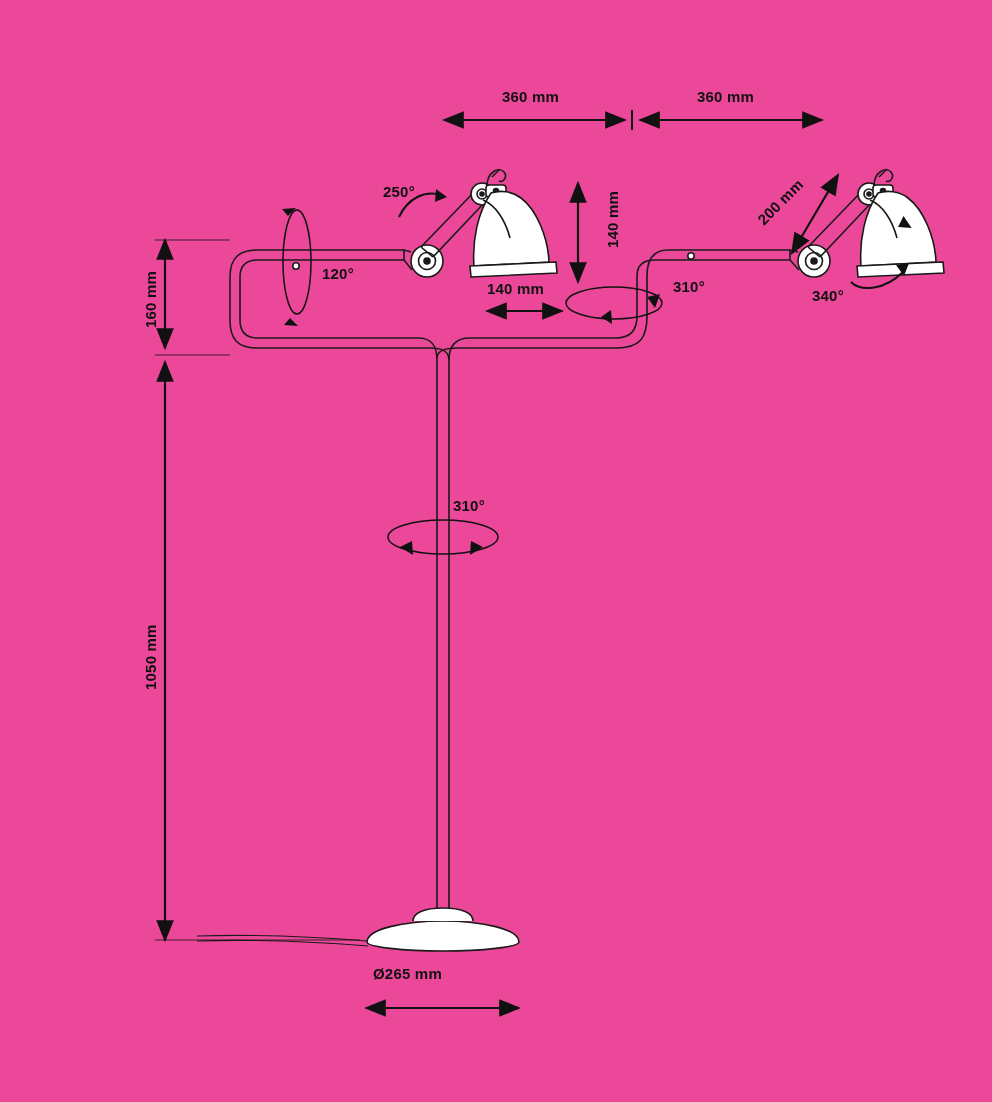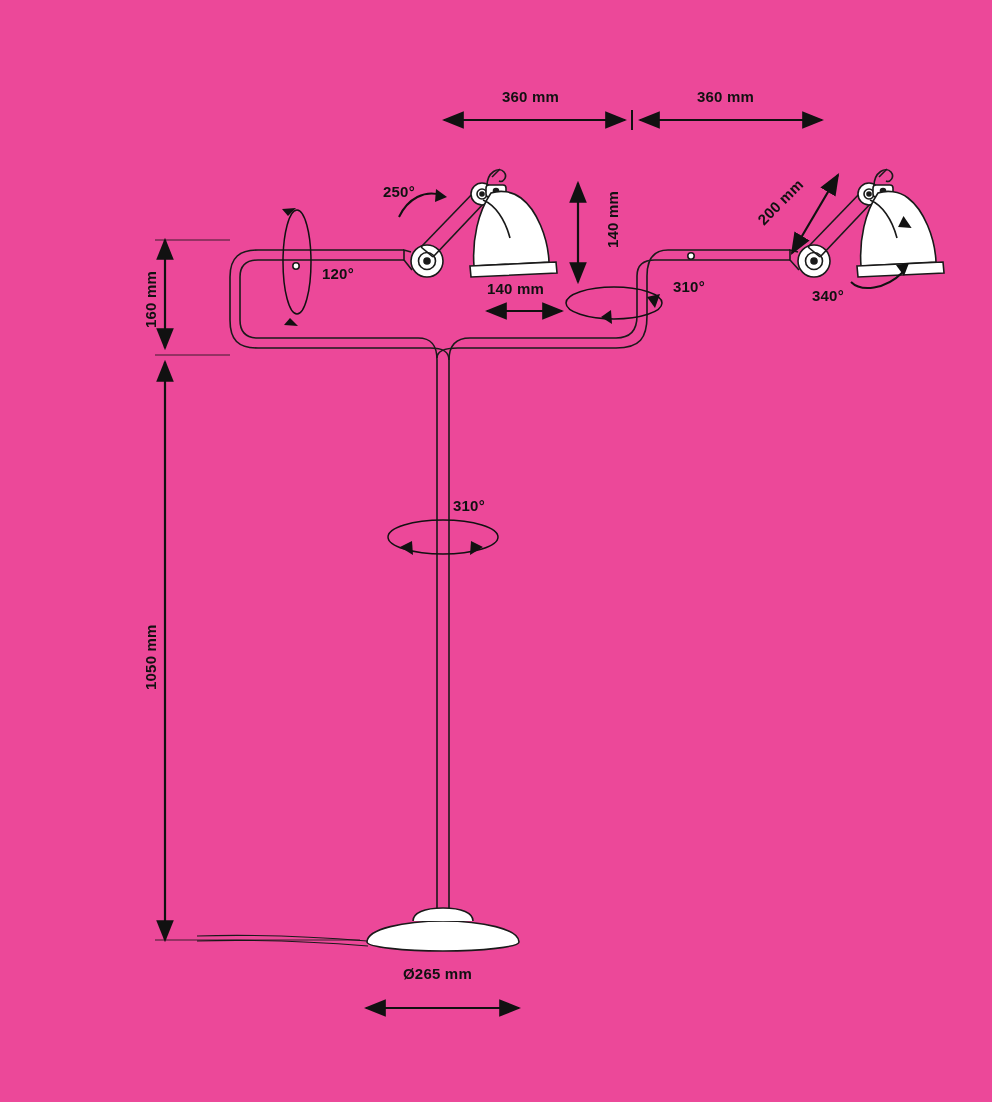--- a/index.html
+++ b/index.html
@@ -209,15 +209,15 @@
   <div class="dim-label" style="left:673px; top:278px;">310°</div>
 
   <div class="dim-label rot-diag" style="left:754px; top:216px; transform-origin: 0 0;">200 mm</div>
   <div class="dim-label" style="left:812px; top:287px;">340°</div>
 
   <div class="dim-label vert rot90" style="left:142px; top:328px;">160 mm</div>
   <div class="dim-label vert rot90" style="left:142px; top:690px;">1050 mm</div>
 
   <div class="dim-label" style="left:453px; top:497px;">310°</div>
 
-  <div class="dim-label" style="left:403px; top:965px;">Ø265 mm</div>
+  <div class="dim-label" style="left:373px; top:965px;">Ø265 mm</div>
 
 </div>
 
 </body></html>

